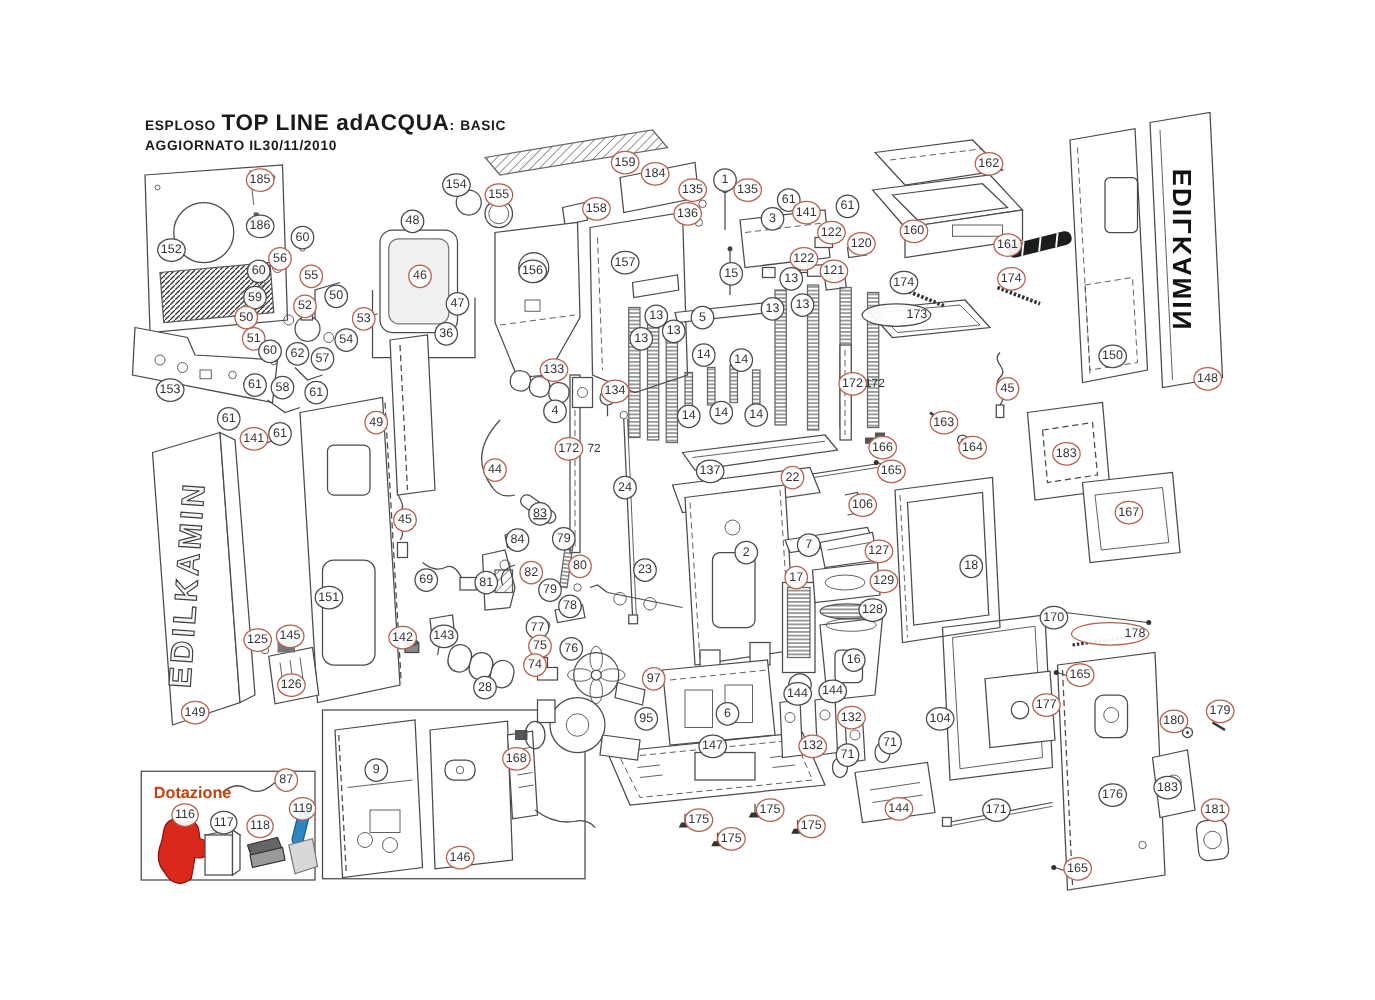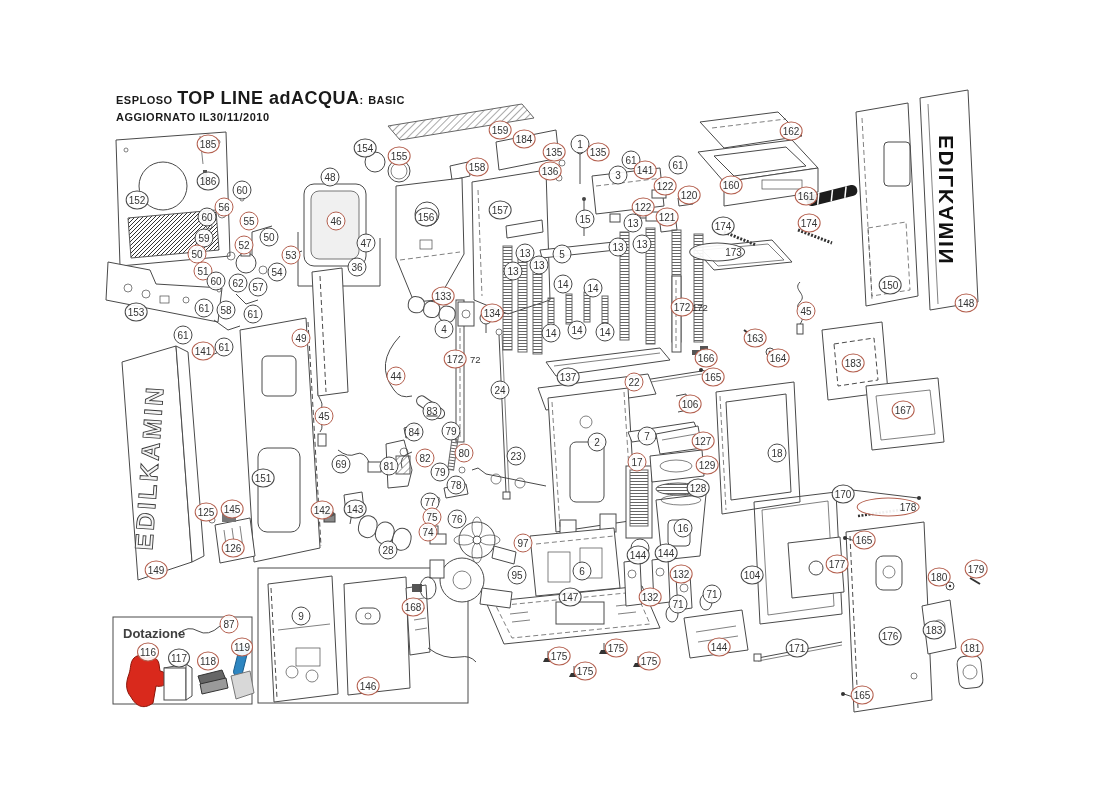--- a/index.html
+++ b/index.html
@@ -669,15 +669,15 @@
 <div class="title-block">
   <div>
     <span class="t-small">ESPLOSO</span>
     <span class="t-big">TOP LINE  adACQUA</span><span class="t-small">:</span>
     <span class="t-small">BASIC</span>
   </div>
   <div class="t-small t-line2">AGGIORNATO  IL30/11/2010</div>
 </div>
 
 
-<div style="position:absolute;left:123px;top:626px;font-size:13px;font-weight:bold;color:#404040">Dotazione</div>
+<div style="position:absolute;left:123px;top:626px;font-size:13px;font-weight:bold;color:#c2410c">Dotazione</div>
 
 </div>
 
 </body></html>

